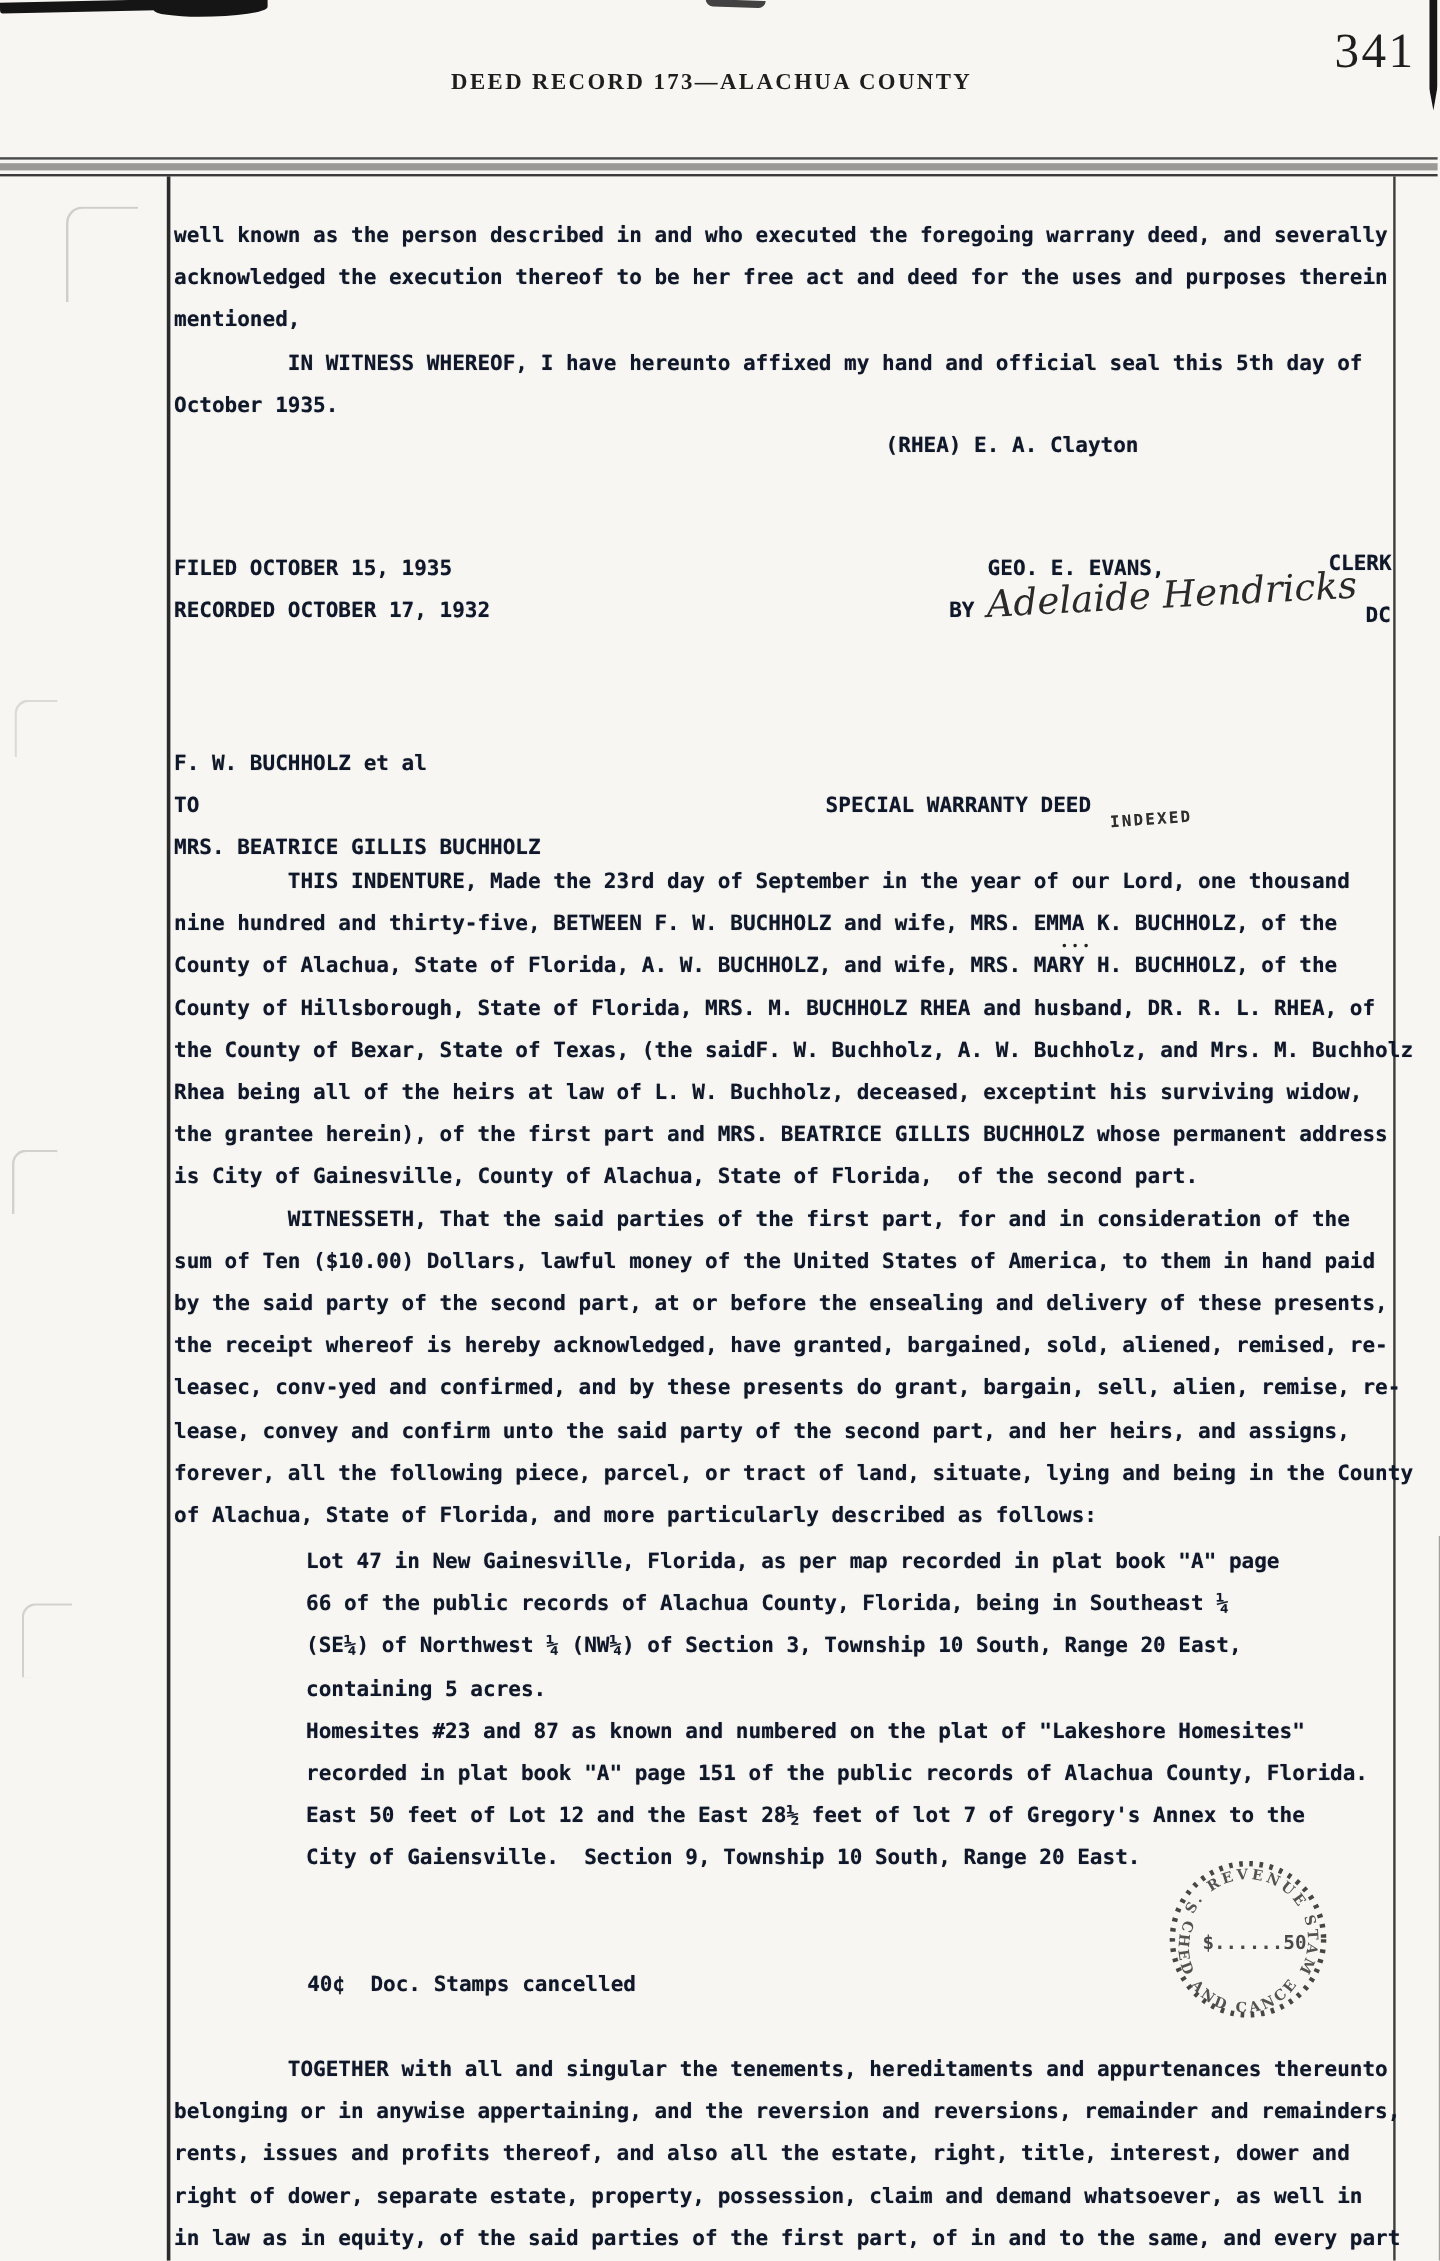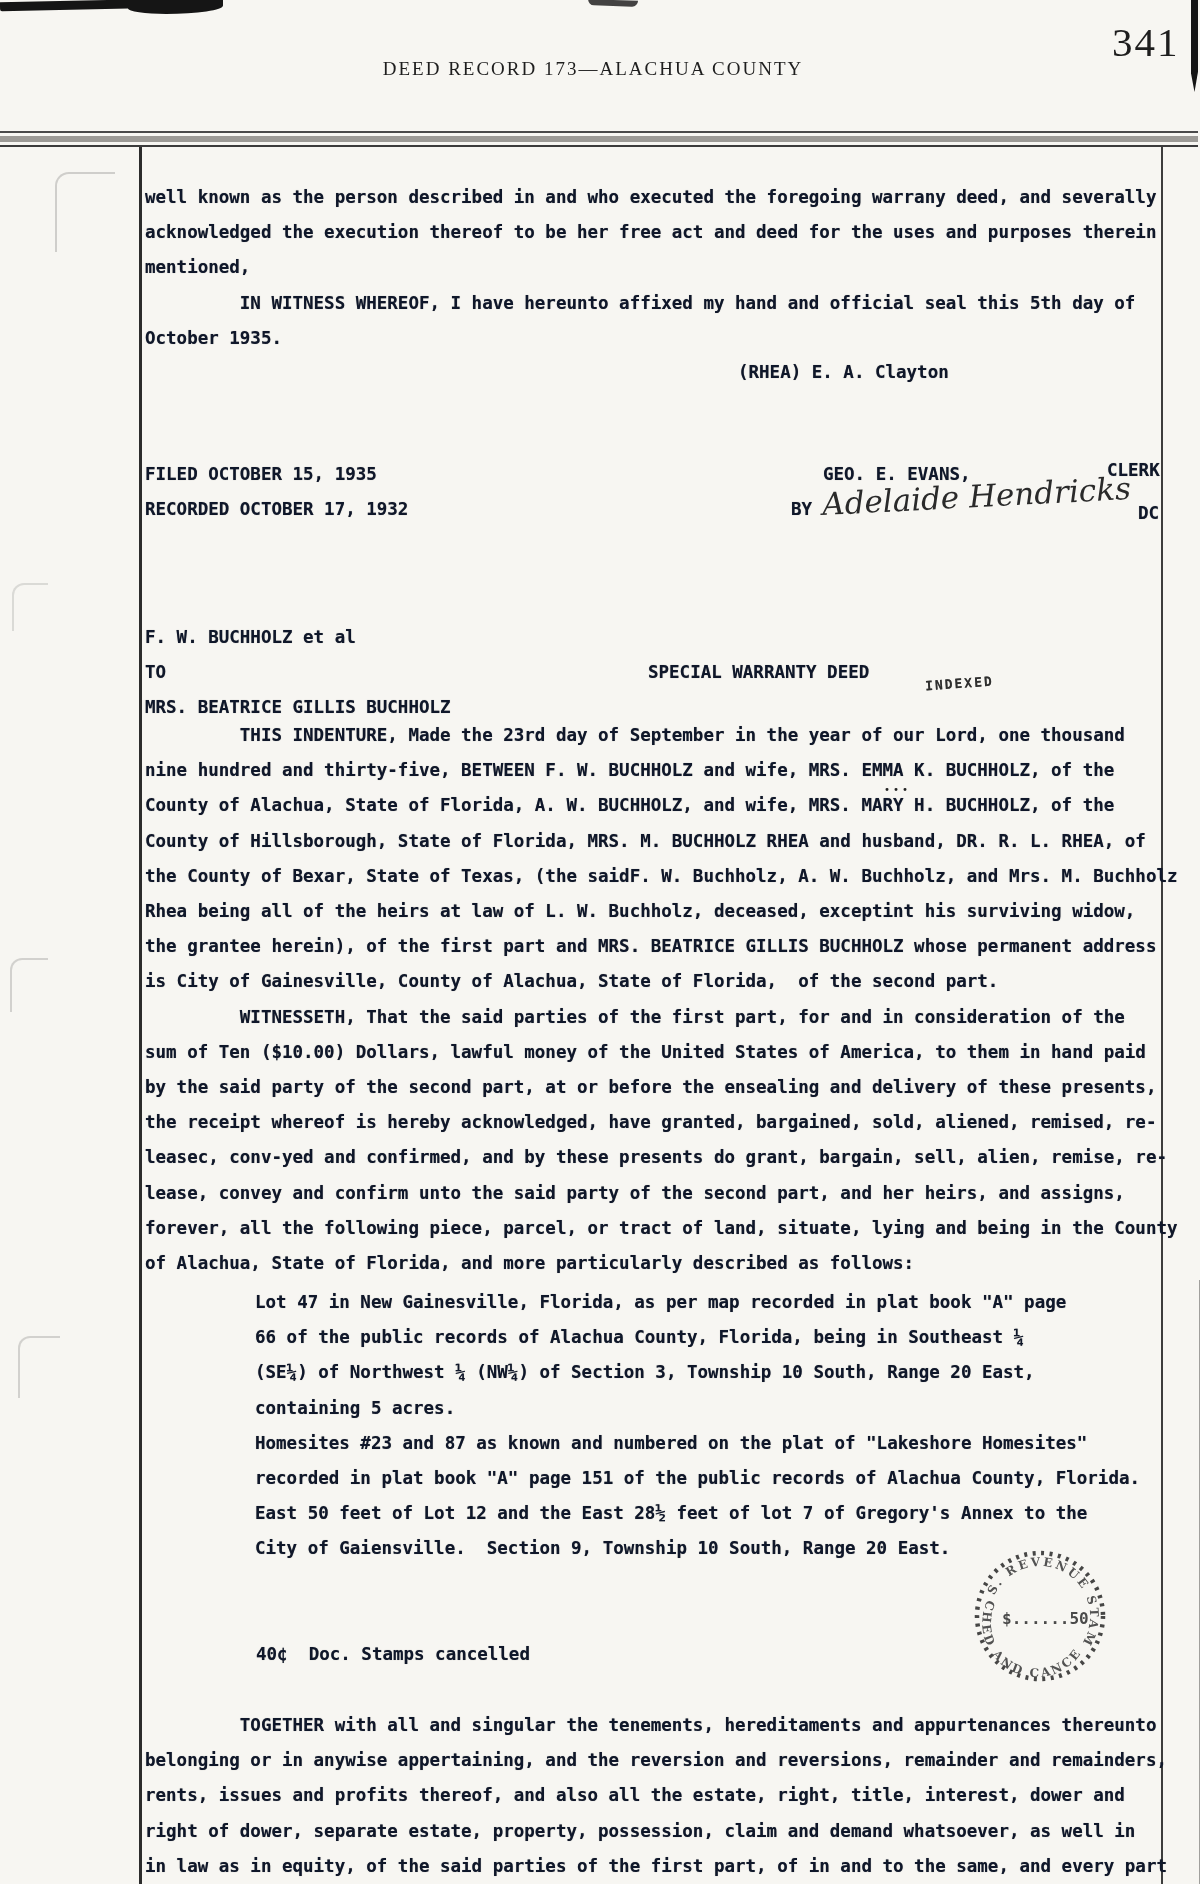--- a/index.html
+++ b/index.html
@@ -46,21 +46,21 @@
     text-shadow:0 0 0.5px rgba(0,0,0,0.5);
   }
   .dots{position:absolute;font-size:10px;letter-spacing:3px;color:#222;}
   .stamp-wrap{position:absolute;opacity:0.88;}
 </style>
 </head>
 <body>
 
 <div class="abs serif" style="left:1112px;top:18px;font-size:41px;letter-spacing:2px;">341</div>
 <div class="abs" style="left:0;top:58px;width:1186px;text-align:center;">
-  <span class="serif" style="font-size:19px;letter-spacing:2px;font-weight:normal;">DEED RECORD 173—ALACHUA COUNTY</span>
+  <span class="serif" style="font-size:19px;letter-spacing:2px;font-weight:bold;">DEED RECORD 173—ALACHUA COUNTY</span>
 </div>
 
 <div class="smudge" style="left:0;top:0;width:215px;height:9px;transform:rotate(-1.2deg);border-radius:0 0 6px 2px;"></div>
 <div class="smudge" style="left:128px;top:0;width:95px;height:14px;border-radius:0 0 60% 40%;"></div>
 <div class="smudge" style="left:588px;top:0;width:50px;height:6px;border-radius:0 0 8px 8px;transform:rotate(2deg);opacity:.8;"></div>
 <div class="smudge" style="left:1191px;top:0;width:7px;height:92px;clip-path:polygon(0 0,100% 0,100% 78%,50% 100%,0 80%);"></div>
 
 <div class="hrule" style="top:131px;width:1198px;height:2px;background:#4a4a4a;"></div>
 <div class="hrule" style="top:136px;width:1198px;height:6px;background:#9c9a96;"></div>
 <div class="hrule" style="top:145px;width:1198px;height:2px;background:#3b3b3b;"></div>
@@ -82,21 +82,21 @@
 <div class="tw" style="left:145px;top:492px;">RECORDED OCTOBER 17, 1932</div>
 <div class="tw" style="left:823px;top:457px;">GEO. E. EVANS,</div>
 <div class="tw" style="left:1107px;top:453px;">CLERK</div>
 <div class="tw" style="left:791px;top:492px;">BY</div>
 <div class="signature" style="left:822px;top:478px;">Adelaide Hendricks</div>
 <div class="tw" style="left:1138px;top:496px;">DC</div>
 
 <div class="tw" style="left:145px;top:620px;">F. W. BUCHHOLZ et al</div>
 <div class="tw" style="left:145px;top:655px;">TO</div>
 <div class="tw" style="left:145px;top:690px;">MRS. BEATRICE GILLIS BUCHHOLZ</div>
-<div class="tw" style="left:648px;top:655px;text-align:right;">SPECIAL WARRANTY DEED</div>
+<div class="tw" style="left:688px;top:655px;text-align:right;">SPECIAL WARRANTY DEED</div>
 <div class="indexed" style="left:925px;top:676px;">INDEXED</div>
 <div class="dots" style="left:884px;top:784px;">•••</div>
 
 <div class="tw" style="left:145px;top:718px;"><div class="line">         THIS INDENTURE, Made the 23rd day of September in the year of our Lord, one thousand</div><div class="line">nine hundred and thirty-five, BETWEEN F. W. BUCHHOLZ and wife, MRS. EMMA K. BUCHHOLZ, of the</div><div class="line">County of Alachua, State of Florida, A. W. BUCHHOLZ, and wife, MRS. MARY H. BUCHHOLZ, of the</div><div class="line">County of Hillsborough, State of Florida, MRS. M. BUCHHOLZ RHEA and husband, DR. R. L. RHEA, of</div><div class="line">the County of Bexar, State of Texas, (the saidF. W. Buchholz, A. W. Buchholz, and Mrs. M. Buchholz</div><div class="line">Rhea being all of the heirs at law of L. W. Buchholz, deceased, exceptint his surviving widow,</div><div class="line">the grantee herein), of the first part and MRS. BEATRICE GILLIS BUCHHOLZ whose permanent address</div><div class="line">is City of Gainesville, County of Alachua, State of Florida,  of the second part.</div><div class="line">         WITNESSETH, That the said parties of the first part, for and in consideration of the</div><div class="line">sum of Ten ($10.00) Dollars, lawful money of the United States of America, to them in hand paid</div><div class="line">by the said party of the second part, at or before the ensealing and delivery of these presents,</div><div class="line">the receipt whereof is hereby acknowledged, have granted, bargained, sold, aliened, remised, re-</div><div class="line">leasec, conv-yed and confirmed, and by these presents do grant, bargain, sell, alien, remise, re-</div><div class="line">lease, convey and confirm unto the said party of the second part, and her heirs, and assigns,</div><div class="line">forever, all the following piece, parcel, or tract of land, situate, lying and being in the County</div><div class="line">of Alachua, State of Florida, and more particularly described as follows:</div></div>
 
 <div class="tw" style="left:255px;top:1285px;"><div class="line">Lot 47 in New Gainesville, Florida, as per map recorded in plat book "A" page</div><div class="line">66 of the public records of Alachua County, Florida, being in Southeast ¼</div><div class="line">(SE¼) of Northwest ¼ (NW¼) of Section 3, Township 10 South, Range 20 East,</div><div class="line">containing 5 acres.</div><div class="line">Homesites #23 and 87 as known and numbered on the plat of "Lakeshore Homesites"</div><div class="line">recorded in plat book "A" page 151 of the public records of Alachua County, Florida.</div><div class="line">East 50 feet of Lot 12 and the East 28½ feet of lot 7 of Gregory's Annex to the</div><div class="line">City of Gaiensville.  Section 9, Township 10 South, Range 20 East.</div></div>
 
 <div class="tw" style="left:256px;top:1637px;">40¢  Doc. Stamps cancelled</div>
 
 <div class="stamp-wrap" style="left:958px;top:1534px;">

